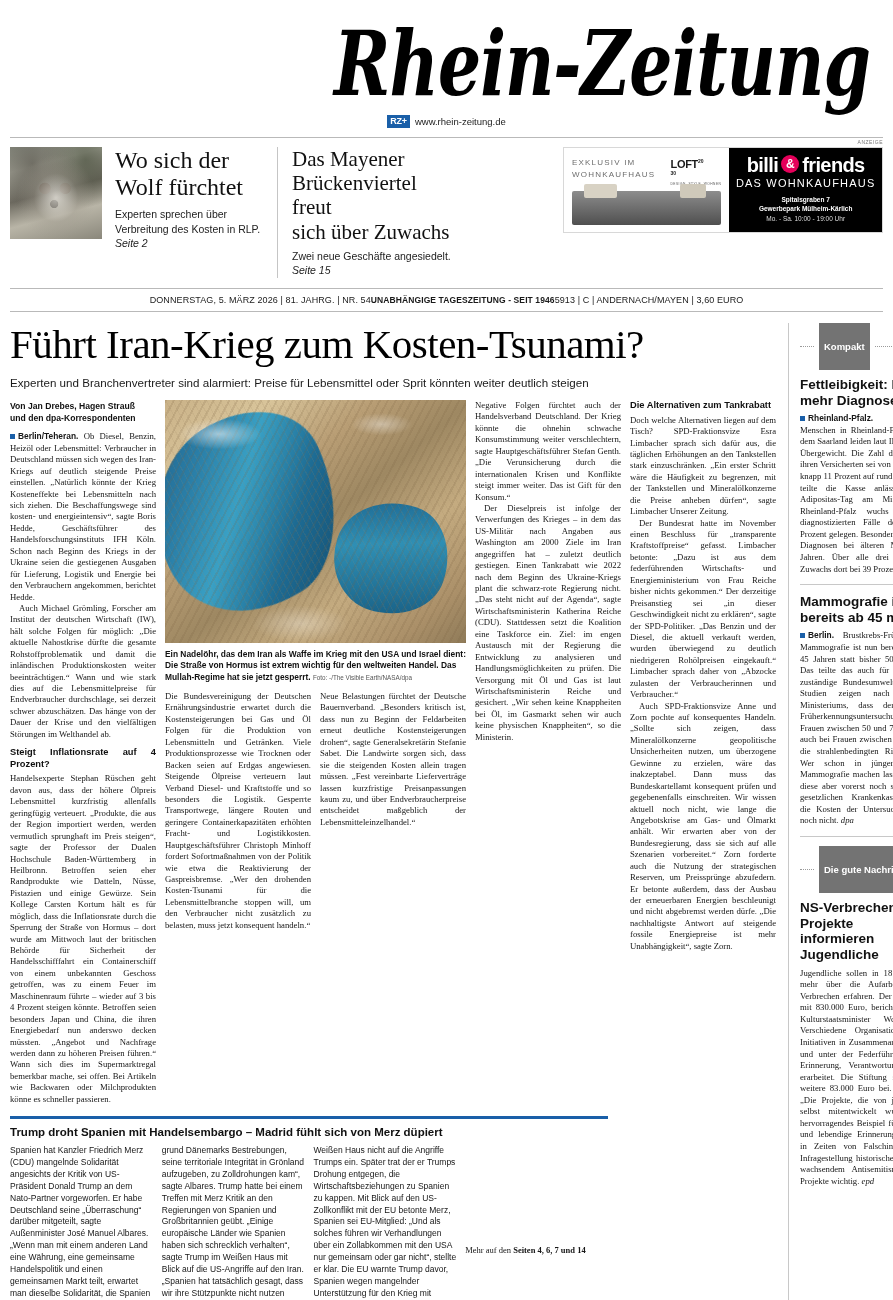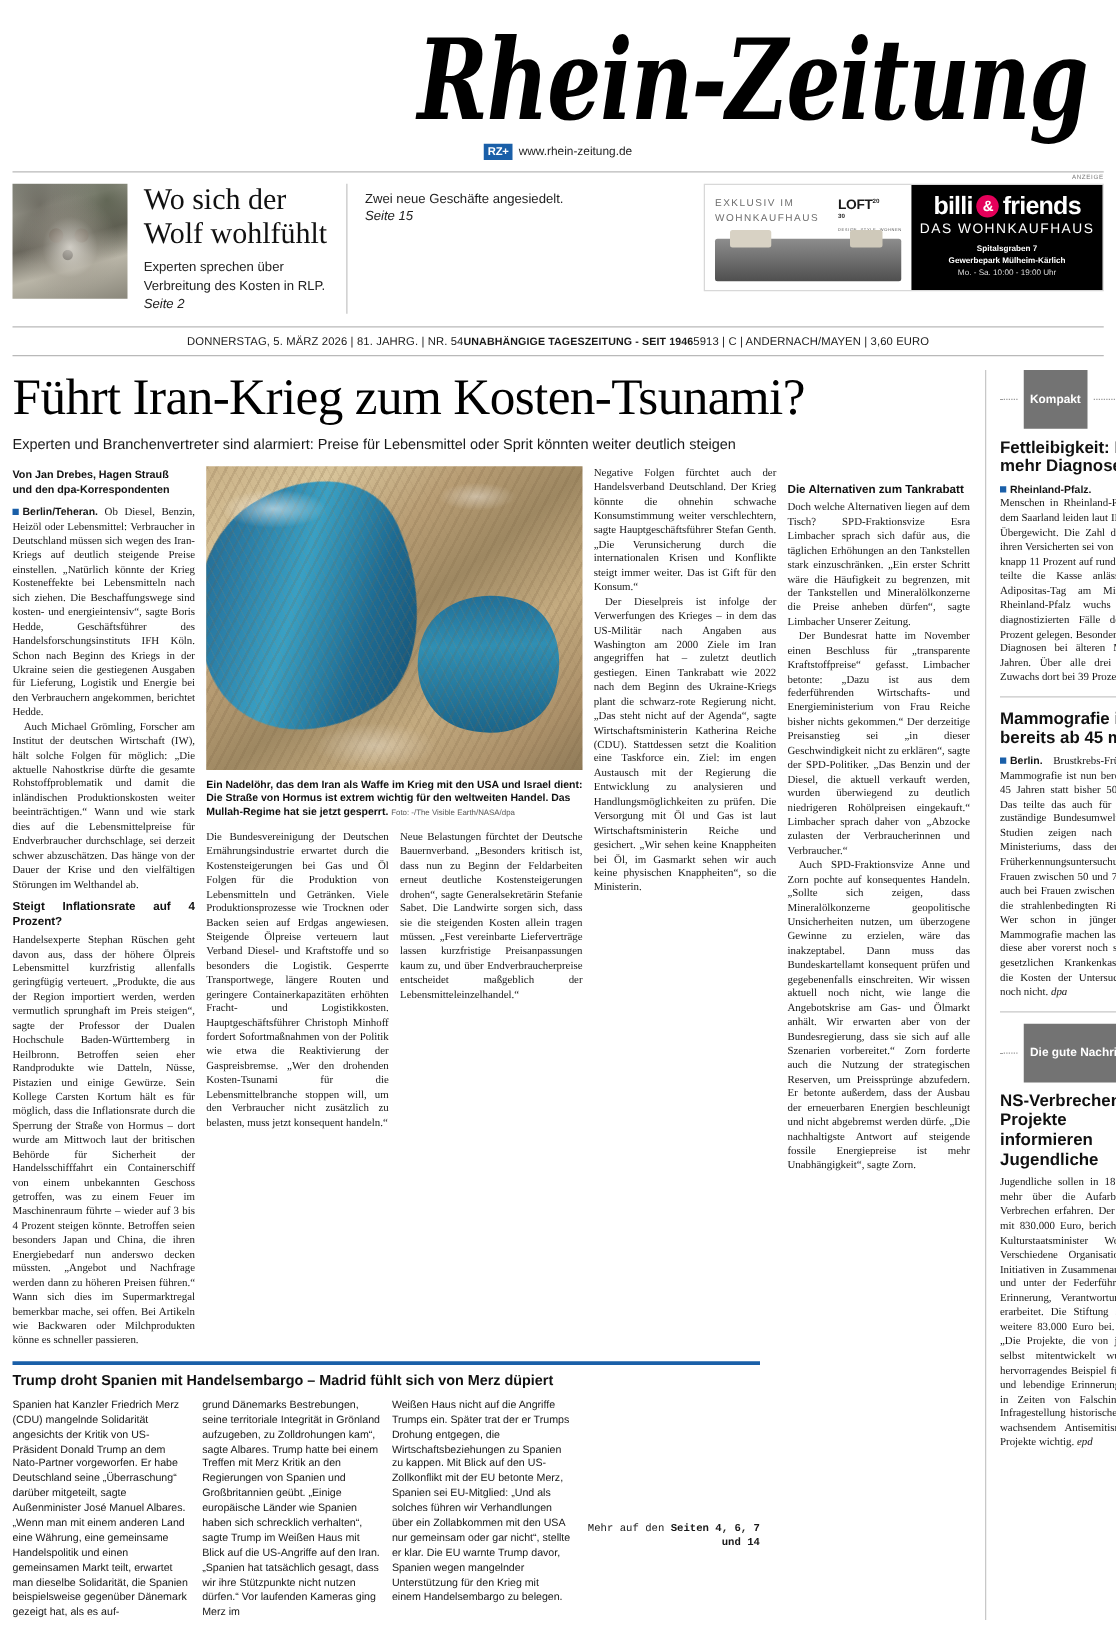--- a/index.html
+++ b/index.html
@@ -98,21 +98,21 @@
     background:#d8d2c4; border-radius:2px;
   }
   .ad-sofa::after{
     content:""; position:absolute; right:10%; top:-7px; width:18%; height:14px;
     background:#cfc9ba; border-radius:2px;
   }
   .ad-right {
     flex: 1; background: #000; color: #fff; text-align: center;
     padding: 7px 4px 5px; font-family: "Liberation Sans", sans-serif;
   }
-  .ad-billi { font-size: 20px; font-weight: 700; letter-spacing: -0.6px; line-height: 1; display:flex; align-items:center; justify-content:center; gap:3px;}
+  .ad-billi { font-size: 20px; font-weight: 700; letter-spacing: -0.6px; line-height: 1; display:flex; justify-content:center; gap:3px;}
   .ad-amp {
     display:inline-flex; align-items:center; justify-content:center;
     width: 18px; height: 18px; border-radius: 50%;
     background: #e5005a; color:#fff; font-size: 12px; font-weight:700;
   }
   .ad-wohn { font-size: 11px; letter-spacing: 1.2px; margin-top: 2px; font-weight: 400; }
   .ad-addr { font-size: 6.5px; font-weight: 700; margin-top: 6px; line-height: 1.5; }
   .ad-hours { font-size: 6.5px; font-weight: 400; line-height: 1.5; color:#ddd; }
 
   
@@ -239,27 +239,30 @@
       <span>www.rhein-zeitung.de</span>
     </div>
     <div class="rule-thin"></div>
   </div>
 
   <div class="teaser-band">
     <div class="teaser-photo"></div>
 
     <div class="teaser-col" style="width:175px">
       <div class="teaser-head" style="white-space:pre-line">Wo sich der
-Wolf wohlfühlt</div>
+Wolf fürchtet</div>
       <div class="teaser-sub">
         <span>Experten sprechen über Verbreitung des Kosten in RLP. </span><i>Seite 2</i>
       </div>
     </div>
 
     <div class="teaser-col second" style="width:190px">
+      <div class="teaser-head" style="white-space:pre-line; font-size:21px">Das Mayener
+Brückenviertel freut
+sich über Zuwachs</div>
       <div class="teaser-sub">
         <span>Zwei neue Geschäfte angesiedelt. </span><i>Seite 15</i>
       </div>
     </div>
 
     <div class="ad-wrap">
       <div class="ad-label">ANZEIGE</div>
       <div class="ad-box">
         <div class="ad-left">
           <div class="ad-exklusiv" style="white-space:pre-line">EXKLUSIV IM
@@ -341,21 +344,21 @@
 
         <div class="col">
           <div class="body">
             <p class="first">Negative Folgen fürchtet auch der Handelsverband Deutschland. Der Krieg könnte die ohnehin schwache Konsumstimmung weiter verschlechtern, sagte Hauptgeschäftsführer Stefan Genth. „Die Verunsicherung durch die internationalen Krisen und Konflikte steigt immer weiter. Das ist Gift für den Konsum.“</p>
             <p>Der Dieselpreis ist infolge der Verwerfungen des Krieges – in dem das US-Militär nach Angaben aus Washington am 2000 Ziele im Iran angegriffen hat – zuletzt deutlich gestiegen. Einen Tankrabatt wie 2022 nach dem Beginn des Ukraine-Kriegs plant die schwarz-rote Regierung nicht. „Das steht nicht auf der Agenda“, sagte Wirtschaftsministerin Katherina Reiche (CDU). Stattdessen setzt die Koalition eine Taskforce ein. Ziel: im engen Austausch mit der Regierung die Entwicklung zu analysieren und Handlungsmöglichkeiten zu prüfen. Die Versorgung mit Öl und Gas ist laut Wirtschaftsministerin Reiche und gesichert. „Wir sehen keine Knappheiten bei Öl, im Gasmarkt sehen wir auch keine physischen Knappheiten“, so die Ministerin.</p>
           </div>
         </div>
 
         <div class="col">
           <div class="body">
-            <div class="subhead" style="margin-top:13px">Die Alternativen zum Tankrabatt</div>
+            <div class="subhead" style="margin-top:0">Die Alternativen zum Tankrabatt</div>
             <p class="first">Doch welche Alternativen liegen auf dem Tisch? SPD-Fraktionsvize Esra Limbacher sprach sich dafür aus, die täglichen Erhöhungen an den Tankstellen stark einzuschränken. „Ein erster Schritt wäre die Häufigkeit zu begrenzen, mit der Tankstellen und Mineralölkonzerne die Preise anheben dürfen“, sagte Limbacher Unserer Zeitung.</p>
             <p>Der Bundesrat hatte im November einen Beschluss für „transparente Kraftstoffpreise“ gefasst. Limbacher betonte: „Dazu ist aus dem federführenden Wirtschafts- und Energieministerium von Frau Reiche bisher nichts gekommen.“ Der derzeitige Preisanstieg sei „in dieser Geschwindigkeit nicht zu erklären“, sagte der SPD-Politiker. „Das Benzin und der Diesel, die aktuell verkauft werden, wurden überwiegend zu deutlich niedrigeren Rohölpreisen eingekauft.“ Limbacher sprach daher von „Abzocke zulasten der Verbraucherinnen und Verbraucher.“</p>
             <p>Auch SPD-Fraktionsvize Anne und Zorn pochte auf konsequentes Handeln. „Sollte sich zeigen, dass Mineralölkonzerne geopolitische Unsicherheiten nutzen, um überzogene Gewinne zu erzielen, wäre das inakzeptabel. Dann muss das Bundeskartellamt konsequent prüfen und gegebenenfalls einschreiten. Wir wissen aktuell noch nicht, wie lange die Angebotskrise am Gas- und Ölmarkt anhält. Wir erwarten aber von der Bundesregierung, dass sie sich auf alle Szenarien vorbereitet.“ Zorn forderte auch die Nutzung der strategischen Reserven, um Preissprünge abzufedern. Er betonte außerdem, dass der Ausbau der erneuerbaren Energien beschleunigt und nicht abgebremst werden dürfe. „Die nachhaltigste Antwort auf steigende fossile Energiepreise ist mehr Unabhängigkeit“, sagte Zorn.</p>
           </div>
         </div>
 
       </div>
 
       <div style="display:flex; gap:9px; margin-top:2px">
         <div style="width:598px">
@@ -367,21 +370,21 @@
               </div>
             <div class="col">
                 <div class="body sans">grund Dänemarks Bestrebungen, seine territoriale Integrität in Grönland aufzugeben, zu Zolldrohungen kam“, sagte Albares. Trump hatte bei einem Treffen mit Merz Kritik an den Regierungen von Spanien und Großbritannien geübt. „Einige europäische Länder wie Spanien haben sich schrecklich verhalten“, sagte Trump im Weißen Haus mit Blick auf die US-Angriffe auf den Iran. „Spanien hat tatsächlich gesagt, dass wir ihre Stützpunkte nicht nutzen dürfen.“ Vor laufenden Kameras ging Merz im</div>
               </div>
             <div class="col">
                 <div class="body sans">
               <span>Weißen Haus nicht auf die Angriffe Trumps ein. Später trat der er Trumps Drohung entgegen, die Wirtschaftsbeziehungen zu Spanien zu kappen. Mit Blick auf den US-Zollkonflikt mit der EU betonte Merz, Spanien sei EU-Mitglied: „Und als solches führen wir Verhandlungen über ein Zollabkommen mit den USA nur gemeinsam oder gar nicht“, stellte er klar. Die EU warnte Trump davor, Spanien wegen mangelnder Unterstützung für den Krieg mit einem Handelsembargo zu belegen. </span>
             </div>
               </div>
             <div class="col">
-                <div class="body" style="text-align:right; font-family:Liberation Mono, monospace; font-size:8.5px; padding-top:100px;">
+                <div class="body" style="text-align:left; font-family:Liberation Serif, serif; font-size:8.5px; padding-top:100px;">
               <span>Mehr auf den </span><b>Seiten 4, 6, 7 und 14</b>
             </div>
               </div>
           </div>
         </div>
       </div>
     </div>
 
     <aside class="sidebar">
       <div class="tag-row">

